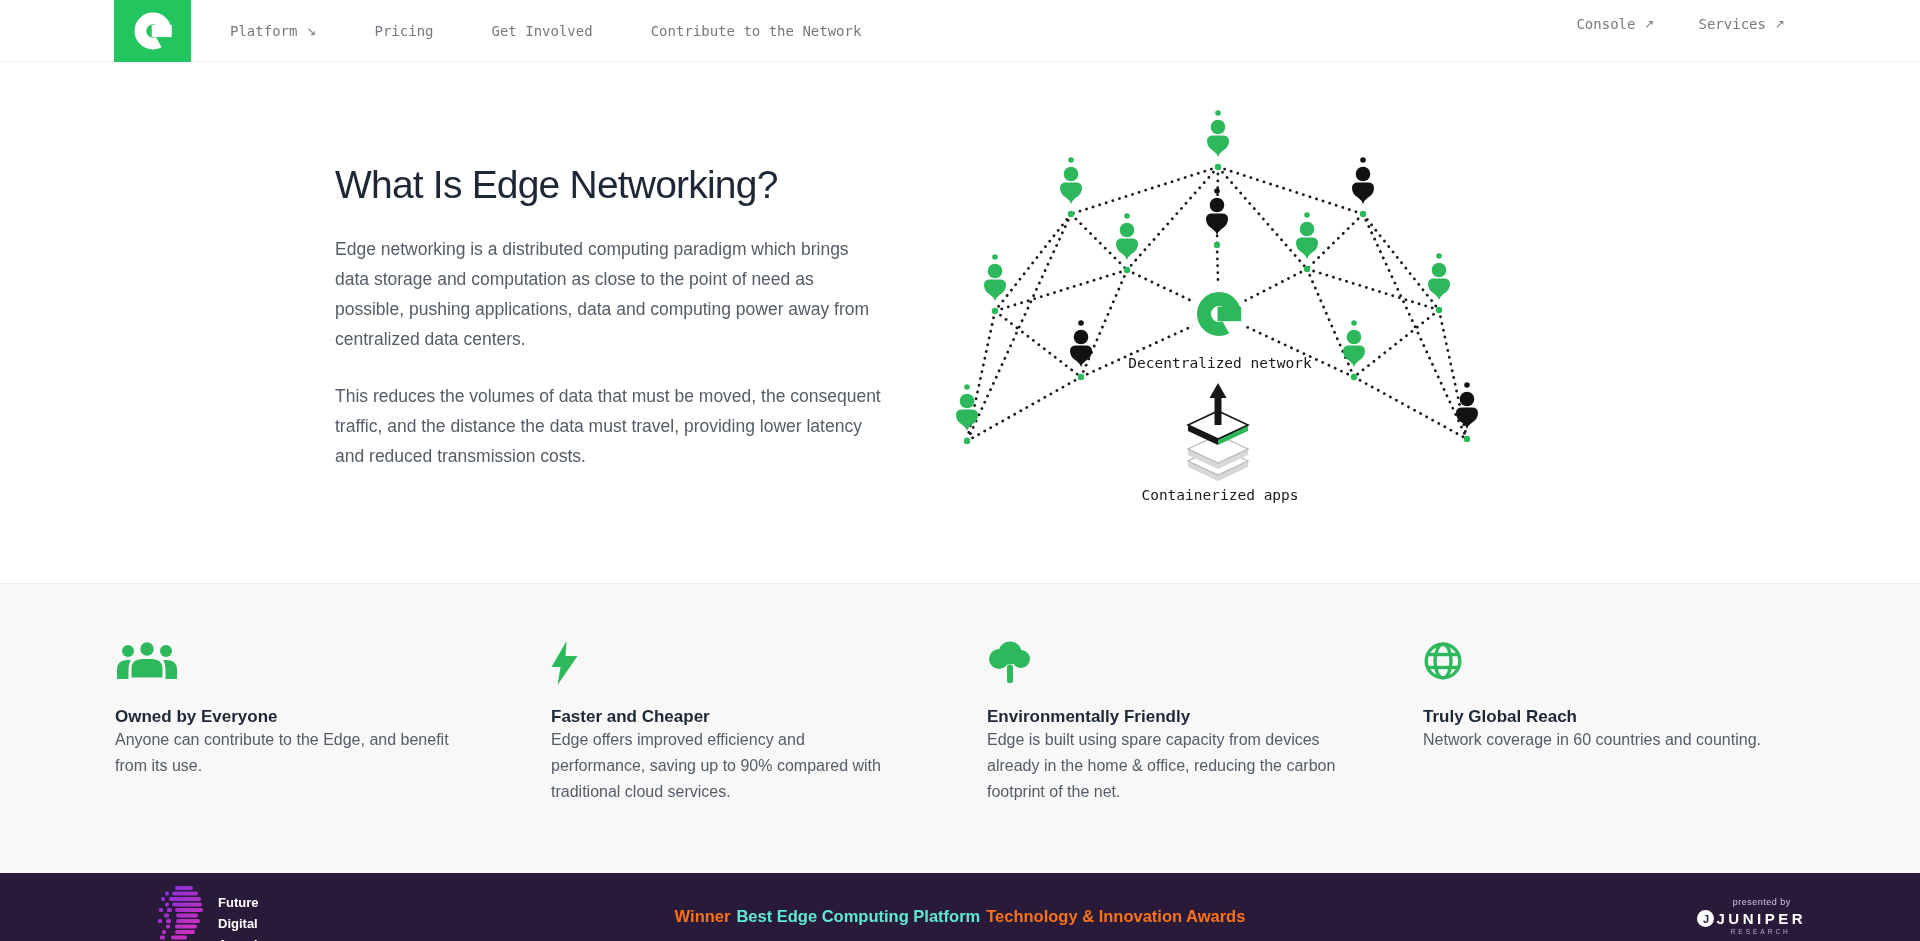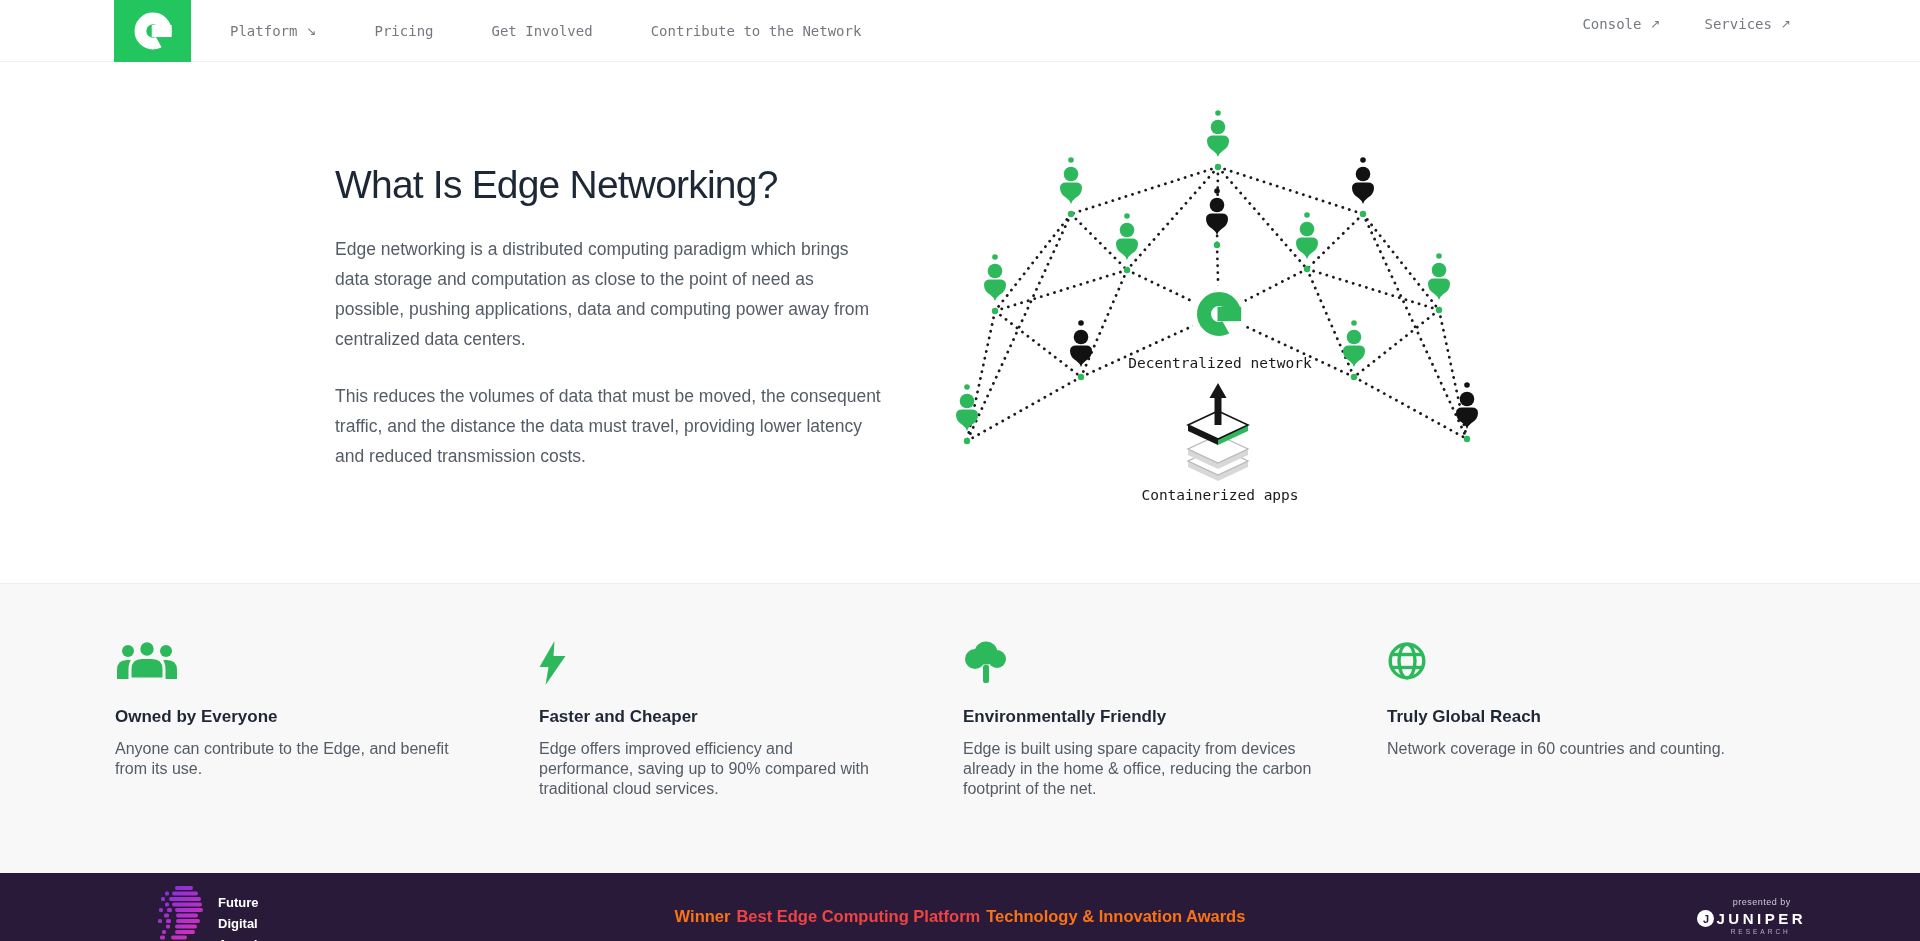--- a/index.html
+++ b/index.html
@@ -9,21 +9,21 @@
     font-family:"Liberation Sans", sans-serif;
   }
 
   
   .nav { position:relative; height:62px; background:#fff; border-bottom:1px solid #eef0f2; }
   .nav-logo {
     position:absolute; left:114px; top:0; width:77px; height:62px;
     background:#22c55e; display:flex; align-items:center; justify-content:center; cursor:pointer;
   }
   .nav-links { position:absolute; left:230px; top:0; height:62px; display:flex; align-items:center; gap:58px; }
-  .nav-links-right { position:absolute; right:129px; top:0; height:48px; display:flex; align-items:center; gap:44px; }
+  .nav-links-right { position:absolute; right:135px; top:0; height:48px; display:flex; align-items:center; gap:44px; }
   .nav-link {
     font-family:"DejaVu Sans Mono", monospace; font-size:14px; color:#75797f;
     cursor:pointer; display:flex; align-items:center; gap:9px; white-space:nowrap;
   }
   .nav-link .arr { font-family:"DejaVu Sans", sans-serif; font-size:12px; color:#75797f; }
 
   
   .hero { position:relative; height:521px; background:#fff; }
   .hero-text { position:absolute; left:335px; top:101px; width:660px; }
   .hero-title {
@@ -36,35 +36,35 @@
   .diagram-label {
     position:absolute; left:0; right:0; text-align:center;
     font-family:"DejaVu Sans Mono", monospace; font-size:14.5px; color:#1a1a1a;
   }
   .label-network { top:260px; }
   .label-apps { top:392px; }
 
   
   .features {
     height:290px; background:#f8f8f9; border-top:1px solid #ececee;
-    padding:57px 0 0 115px; display:grid; grid-template-columns:repeat(4,400px); column-gap:24px;
+    padding:57px 0 0 115px; display:grid; grid-template-columns:repeat(4,400px); column-gap:36px;
   }
   .feature-icon { height:46px; display:flex; align-items:flex-start; }
   .feature-title { margin-top:20px; font-size:17px; font-weight:700; color:#1d2736; }
-  .feature-desc { margin-top:12px; font-size:16px; line-height:20px; color:#545c66; white-space:pre-line; }
+  .feature-desc { margin-top:0; font-size:16px; line-height:26px; color:#545c66; white-space:pre-line; }
 
   
   .footer { position:relative; height:100px; background:#2a1a3a; }
   .fda-logo { position:absolute; left:157px; top:13px; display:flex; align-items:flex-start; gap:11px; cursor:pointer; }
   .fda-text { margin-top:6px; color:#ffffff; font-size:13px; font-weight:700; line-height:21px; }
   .winner { position:absolute; left:50%; top:34px; transform:translateX(-50%);
     font-size:16.5px; font-weight:700; white-space:nowrap; }
   .winner .seg { margin:0 3px; }
   .winner .green { color:#f97316; }
-  .winner .white { color:#ef4444; }
+  .winner .white { color:#5eead4; }
   .juniper { position:absolute; right:114px; top:24px; display:flex; flex-direction:column; align-items:center; cursor:pointer; }
   .presented-by { font-size:9px; color:#cfc8da; letter-spacing:0.5px; margin-bottom:3px; margin-left:20px;text-align:center; }
   .juniper-row { display:flex; align-items:center; gap:2px; }
   .juniper-mark {
     width:17px; height:17px; border-radius:50%; background:#ffffff; color:#2a1a3a;
     font-size:11px; font-weight:700; display:flex; align-items:center; justify-content:center;
   }
   .juniper-name { color:#ffffff; font-size:15px; font-weight:700; letter-spacing:3.5px; }
   .juniper-sub { color:#b9aecb; font-size:6.5px; letter-spacing:3px; margin-top:1px; margin-left:18px; }
 </style>

